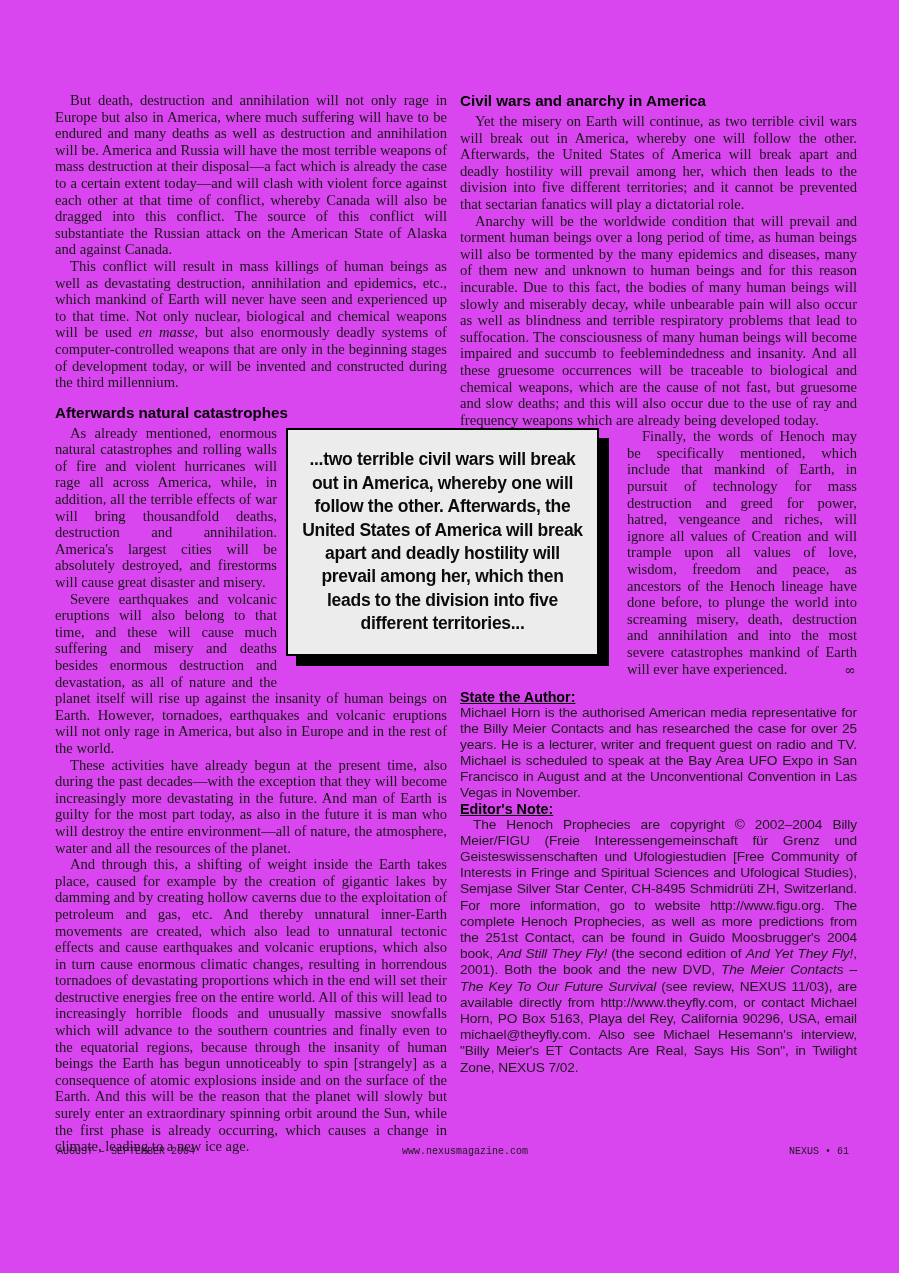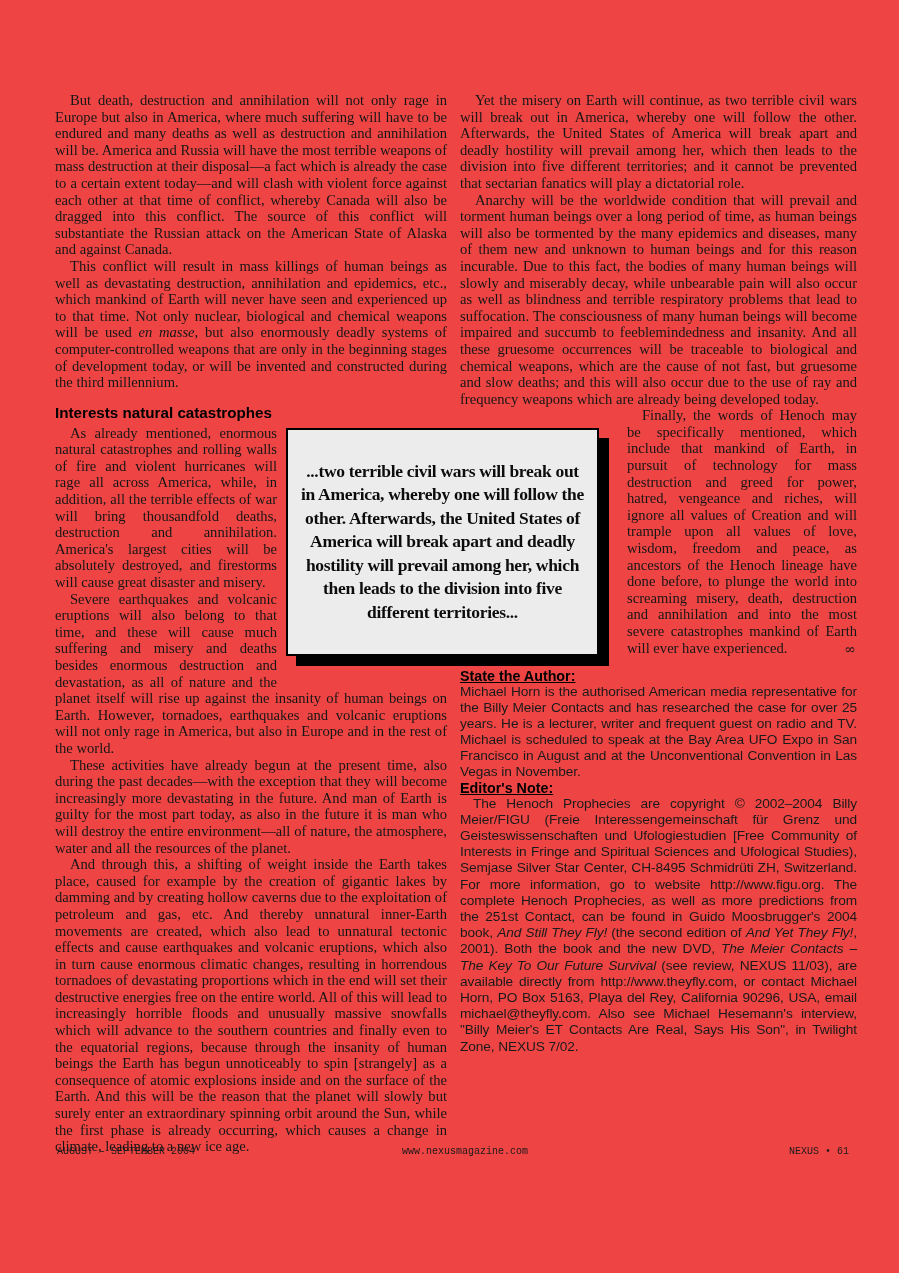--- a/index.html
+++ b/index.html
@@ -1,17 +1,17 @@
 <!DOCTYPE html>
 <html><head>
 <meta charset="utf-8">
 <style>
   html,body { margin:0; padding:0; background:#ffffff; }
   .page {
-    position:relative; width:899px; height:1273px; background:#ef4444;
+    position:relative; width:899px; height:1273px; background:#d946ef;
     overflow:hidden; color:#141414;
   }
   
   .serif {
     font-family:"Liberation Serif", serif;
     font-size:14.6px; line-height:16.6px; text-align:justify;
     color:#161616;
   }
   .serif p { margin:0; }
   .indent { text-indent:15px; }
@@ -32,21 +32,21 @@
   }
   
   .pull-quote {
     position:absolute; left:286px; top:428px; width:313px; height:228px;
     box-sizing:border-box; background:#ececec; border:2px solid #000;
     box-shadow:10px 10px 0 #000;
     display:flex; align-items:center; justify-content:center;
     padding:8px 12px;
   }
   .pull-quote-text {
-    font-family:Liberation Serif, serif; font-weight:bold;
+    font-family:Liberation Sans, sans-serif; font-weight:bold;
     font-size:17.5px; line-height:23.4px; letter-spacing:-0.3px;
     text-align:center; color:#0c0c0c;
   }
   
   .sans-head {
     font-family:"Liberation Sans", sans-serif; font-weight:bold;
     font-size:14.3px; line-height:16px; color:#000;
     text-decoration:underline; text-align:left;
   }
   .sans-body {
@@ -71,29 +71,30 @@
   .footer-right { right:50px;text-align:right; }
 </style>
 </head>
 <body>
 
 <div class="page">
 
   <div class="col-left serif">
     <p class="indent">But death, destruction and annihilation will not only rage in Europe but also in America, where much suffering will have to be endured and many deaths as well as destruction and annihilation will be.  America and Russia will have the most terrible weapons of mass destruction at their disposal—a fact which is already the case to a certain extent today—and will clash with violent force against each other at that time of conflict, whereby Canada will also be dragged into this conflict.  The source of this conflict will substantiate the Russian attack on the American State of Alaska and against Canada.</p>
     <p class="indent"><span>This conflict will result in mass killings of human beings as well as devastating destruction, annihilation and epidemics, etc., which mankind of Earth will never have seen and experienced up to that time.  Not only nuclear, biological and chemical weapons will be used </span><span class="ital">en masse</span><span>, but also enormously deadly systems of computer-controlled weapons that are only in the beginning stages of development today, or will be invented and constructed during the third millennium.</span></p>
-    <div class="sec-head left-head">Interests natural catastrophes</div>
+    <div class="sec-head left-head">Afterwards natural catastrophes</div>
     <div class="spacer-left"></div>
     <p class="indent">As already mentioned, enormous natural catastrophes and rolling walls of fire and violent hurricanes will rage all across America, while, in addition, all the terrible effects of war will bring thousandfold deaths, destruction and annihilation.  America's largest cities will be absolutely destroyed, and firestorms will cause great disaster and misery.</p>
     <p class="indent">Severe earthquakes and volcanic eruptions will also belong to that time, and these will cause much suffering and misery and deaths besides enormous destruction and devastation, as all of nature and the planet itself will rise up against the insanity of human beings on Earth.  However, tornadoes, earthquakes and volcanic eruptions will not only rage in America, but also in Europe and in the rest of the world.</p>
     <p class="indent">These activities have already begun at the present time, also during the past decades—with the exception that they will become increasingly more devastating in the future.  And man of Earth is guilty for the most part today, as also in the future it is man who will destroy the entire environment—all of nature, the atmosphere, water and all the resources of the planet.</p>
     <p class="indent">And through this, a shifting of weight inside the Earth takes place, caused for example by the creation of gigantic lakes by damming and by creating hollow caverns due to the exploitation of petroleum and gas, etc.  And thereby unnatural inner-Earth movements are created, which also lead to unnatural tectonic effects and cause earthquakes and volcanic eruptions, which also in turn cause enormous climatic changes, resulting in horrendous tornadoes of devastating proportions which in the end will set their destructive energies free on the entire world.  All of this will lead to increasingly horrible floods and unusually massive snowfalls which will advance to the southern countries and finally even to the equatorial regions, because through the insanity of human beings the Earth has begun unnoticeably to spin [strangely] as a consequence of atomic explosions inside and on the surface of the Earth.  And this will be the reason that the planet will slowly but surely enter an extraordinary spinning orbit around the Sun, while the first phase is already occurring, which causes a change in climate, leading to a new ice age.</p>
   </div>
 
   <div class="col-right serif">
+    <div class="sec-head right-head">Civil wars and anarchy in America</div>
     <p class="indent">Yet the misery on Earth will continue, as two terrible civil wars will break out in America, whereby one will follow the other.  Afterwards, the United States of America will break apart and deadly hostility will prevail among her, which then leads to the division into five different territories; and it cannot be prevented that sectarian fanatics will play a dictatorial role.</p>
     <p class="indent">Anarchy will be the worldwide condition that will prevail and torment human beings over a long period of time, as human beings will also be tormented by the many epidemics and diseases, many of them new and unknown to human beings and for this reason incurable.  Due to this fact, the bodies of many human beings will slowly and miserably decay, while unbearable pain will also occur as well as blindness and terrible respiratory problems that lead to suffocation.  The consciousness of many human beings will become impaired and succumb to feeblemindedness and insanity.  And all these gruesome occurrences will be traceable to biological and chemical weapons, which are the cause of not fast, but gruesome and slow deaths; and this will also occur due to the use of ray and frequency weapons which are already being developed today.</p>
     <div class="rp3-wrap">
       <div class="spacer-right"></div>
       <p class="indent">Finally, the words of Henoch may be specifically mentioned, which include that mankind of Earth, in pursuit of technology for mass destruction and greed for power, hatred, vengeance and riches, will ignore all values of Creation and will trample upon all values of love, wisdom, freedom and peace, as ancestors of the Henoch lineage have done before, to plunge the world into screaming misery, death, destruction and annihilation and into the most severe catastrophes mankind of Earth will ever have experienced.</p>
       <span class="infin">∞</span>
     </div>
 
     <div class="about-block">
       <div class="sans-head">State the Author:</div>

